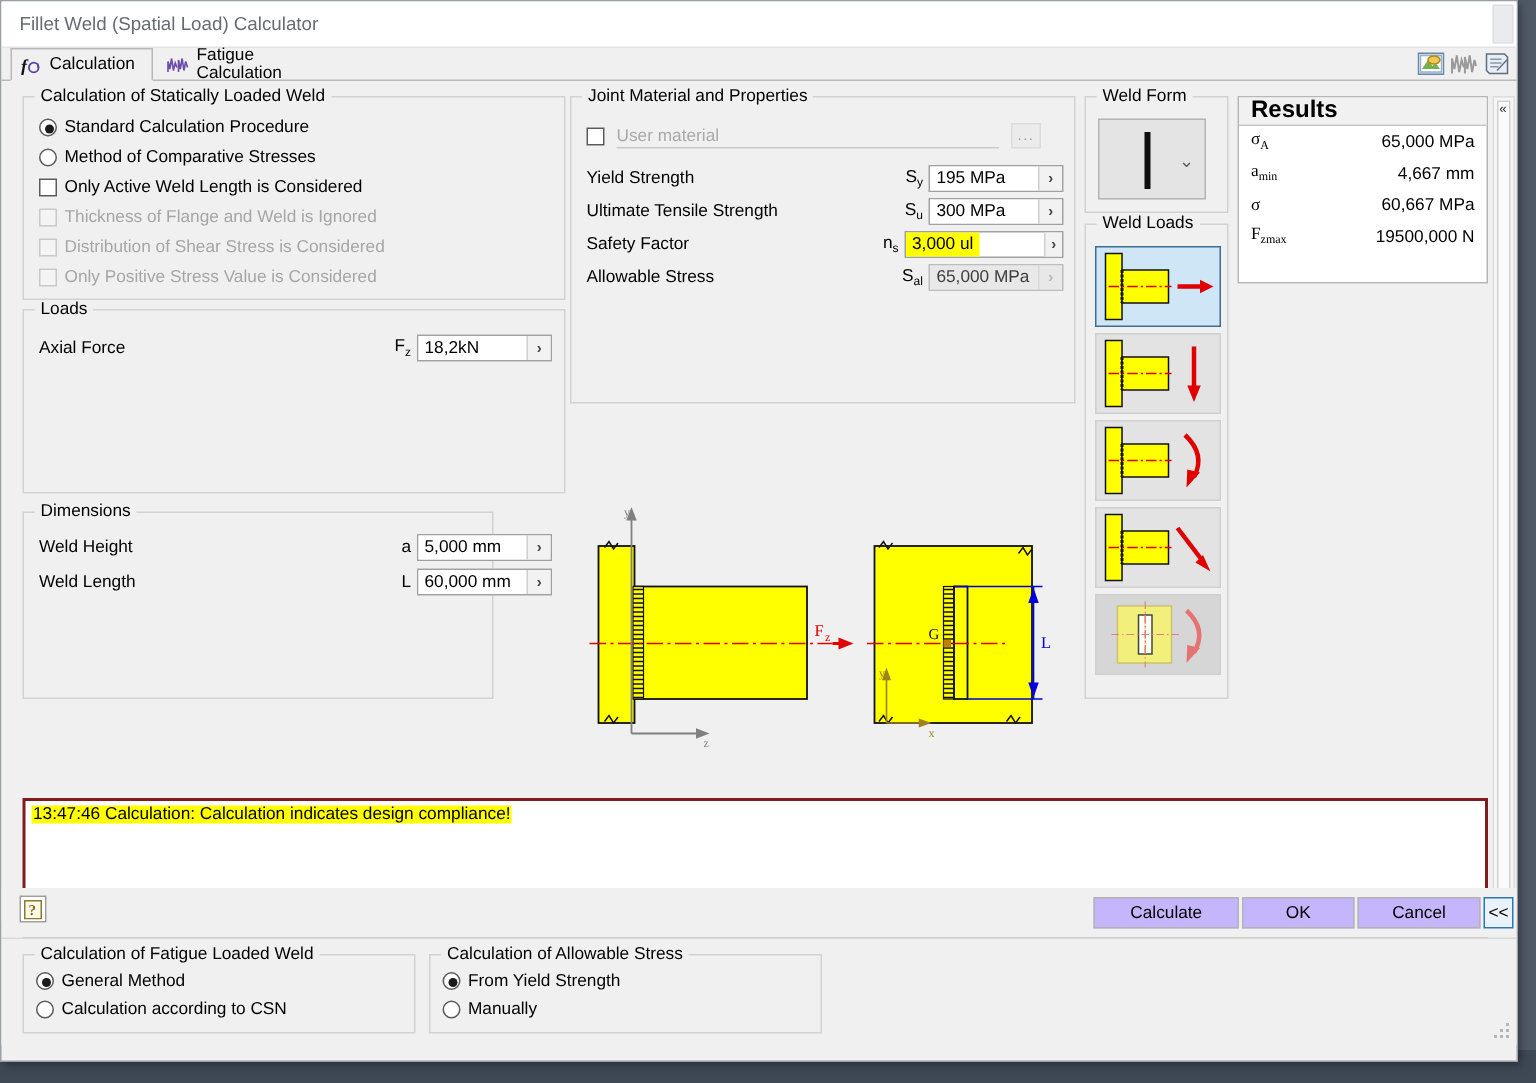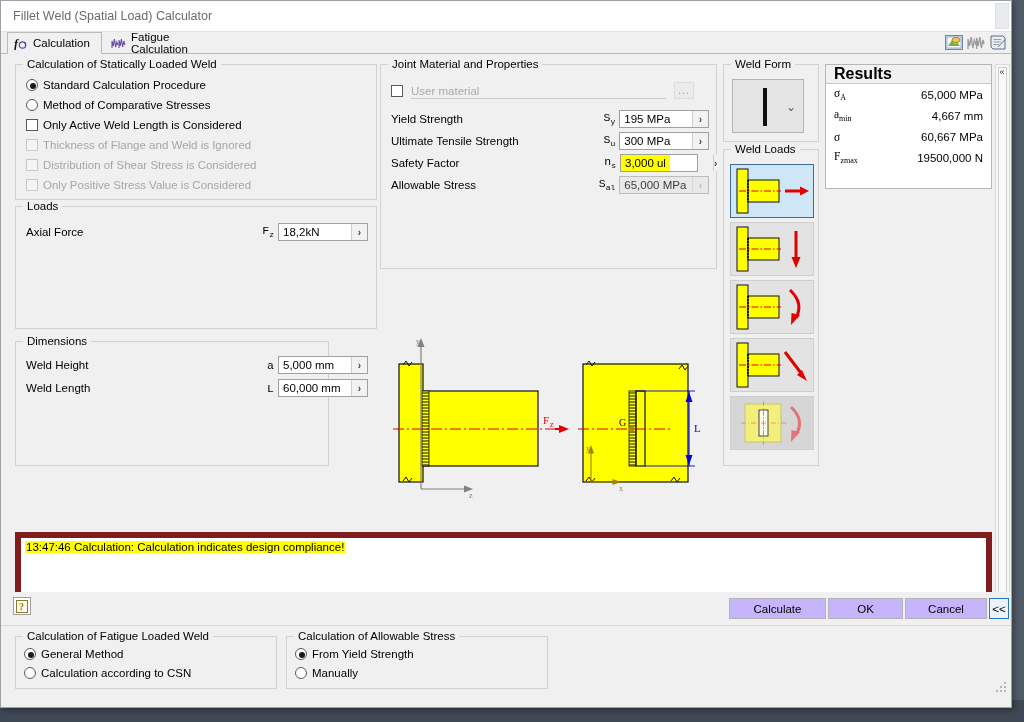--- a/index.html
+++ b/index.html
@@ -107,21 +107,21 @@
     border: 1px solid #5a5a5a; background: #fff; flex: none;
   }
   .disabled { color: #a6a6a6; }
   .disabled .cb { border-color:#c8c8c8; background:#f4f4f4; }
 
   
   .frow { position: absolute; display: flex; align-items: center; }
   .flabel { font-size: 11.5px; white-space: nowrap; }
   .fsym {
     font-size: 11.5px; text-align: right; white-space: nowrap;
-    font-family: Liberation Mono, monospace;
+    font-family: Liberation Sans, sans-serif;
   }
   .fsym sub { font-size: 8px; }
   .spin {
     display: flex; align-items: stretch;
     border: 1px solid #a0a0a0; background: #fff; height: 18px;
   }
   .spin .val {
     padding: 0 4px; display:flex; align-items:center;
     font-size: 11.5px; background: #fff; white-space: nowrap;
   }
@@ -195,21 +195,21 @@
     font-family: "Liberation Serif", serif;
   }
   .rrow .rsym sub { font-size: 8px; }
   .rrow .rval {
     position:absolute; right: 8px; font-size: 11.5px;
   }
 
   
   .logbox {
     position:absolute;
-    border: 6px solid #7f1d1d; background: #fff;
+    border: 2px solid #7f1d1d; background: #fff;
   }
   .logline {
     position:absolute; left:4px; top:3px;
     background:#ffff00; font-size: 11.5px; padding: 0 1px;
   }
 
   .splitter-h {
     position:absolute; height: 13px;
     display:flex; align-items:center;
   }
@@ -400,21 +400,21 @@
         <span class="flabel" style="width:205px;">Ultimate Tensile Strength</span>
         <span class="fsym" style="width:20px;">S<sub>u</sub></span>
         <span class="spin" style="width:90px;margin-left:4px;">
           <span class="val" style="flex:1;">300 MPa</span>
           <span class="arrow">›</span>
         </span>
       </div>
       <div class="frow" style="left:10px;top:89px;width:318px;">
         <span class="flabel" style="width:205px;">Safety Factor</span>
         <span class="fsym" style="width:20px;">n<sub>s</sub></span>
-        <span class="spin" style="width:78px;margin-left:4px;gap:43px;">
+        <span class="spin" style="width:106px;margin-left:4px;gap:43px;">
           <span class="val hl" style="flex:1;">3,000 ul</span>
           <span class="arrow">›</span>
         </span>
       </div>
       <div class="frow" style="left:10px;top:111px;width:318px;">
         <span class="flabel" style="width:205px;">Allowable Stress</span>
         <span class="fsym" style="width:20px;">S<sub>al</sub></span>
         <span class="spin ro" style="width:90px;margin-left:4px;">
           <span class="val" style="flex:1;">65,000 MPa</span>
           <span class="arrow">›</span>

